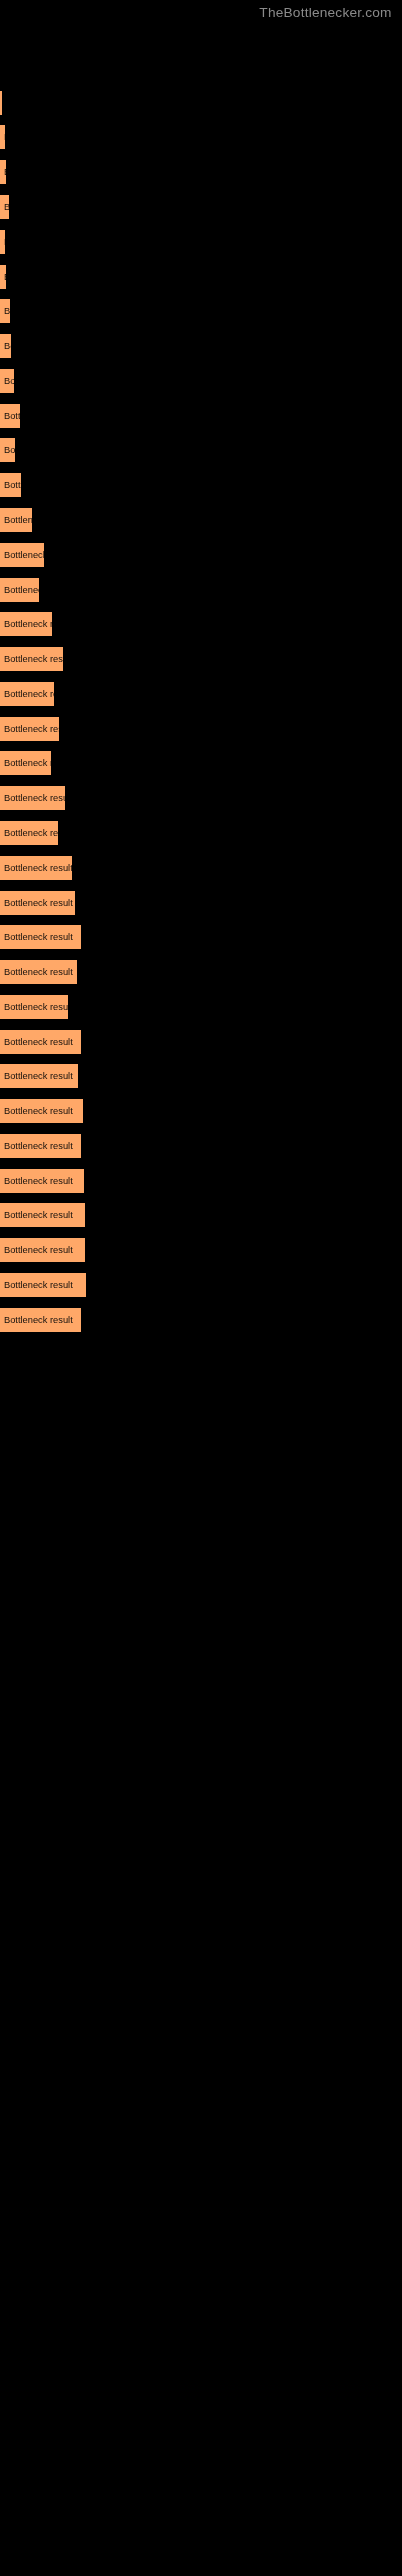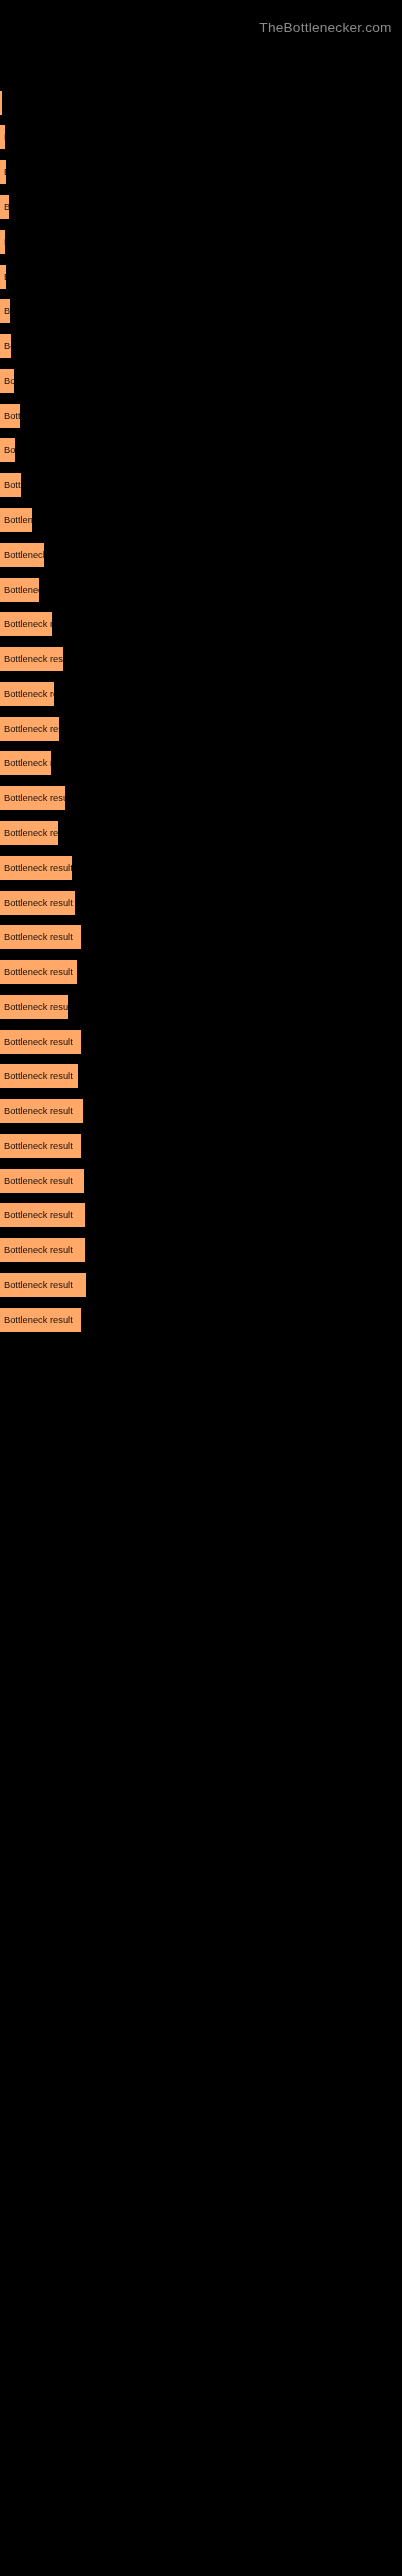--- a/index.html
+++ b/index.html
@@ -9,21 +9,21 @@
   }
   body {
     width: 403px;
     height: 2576px;
     position: relative;
     font-family: "Liberation Sans", sans-serif;
     overflow: hidden;
   }
   #watermark {
     position: absolute;
-    top: 20px;
+    top: 5px;
     right: 11.3px;
     color: #8a8a8a;
     font-size: 13.7px;
     letter-spacing: 0.2px;
     font-family: "Liberation Sans", sans-serif;
   }
   #chart {
     position: absolute;
     left: 0;
     top: 81px;

